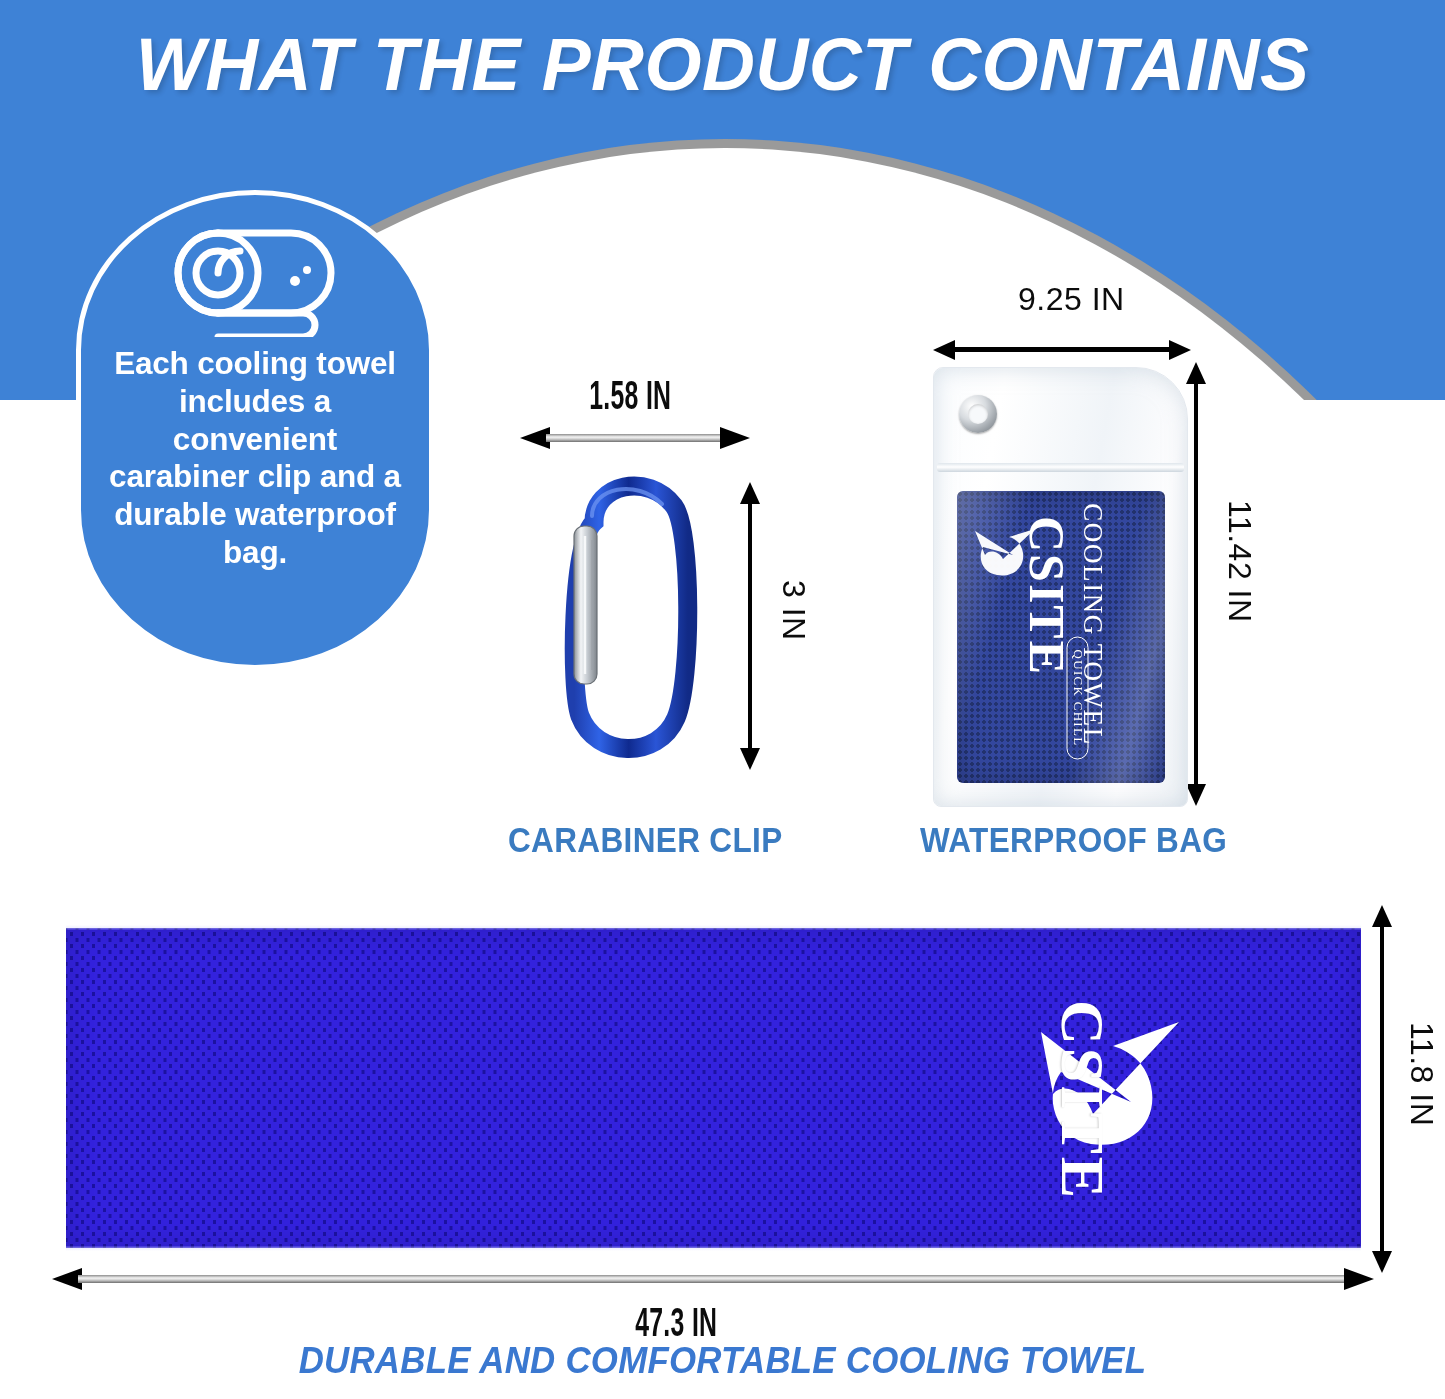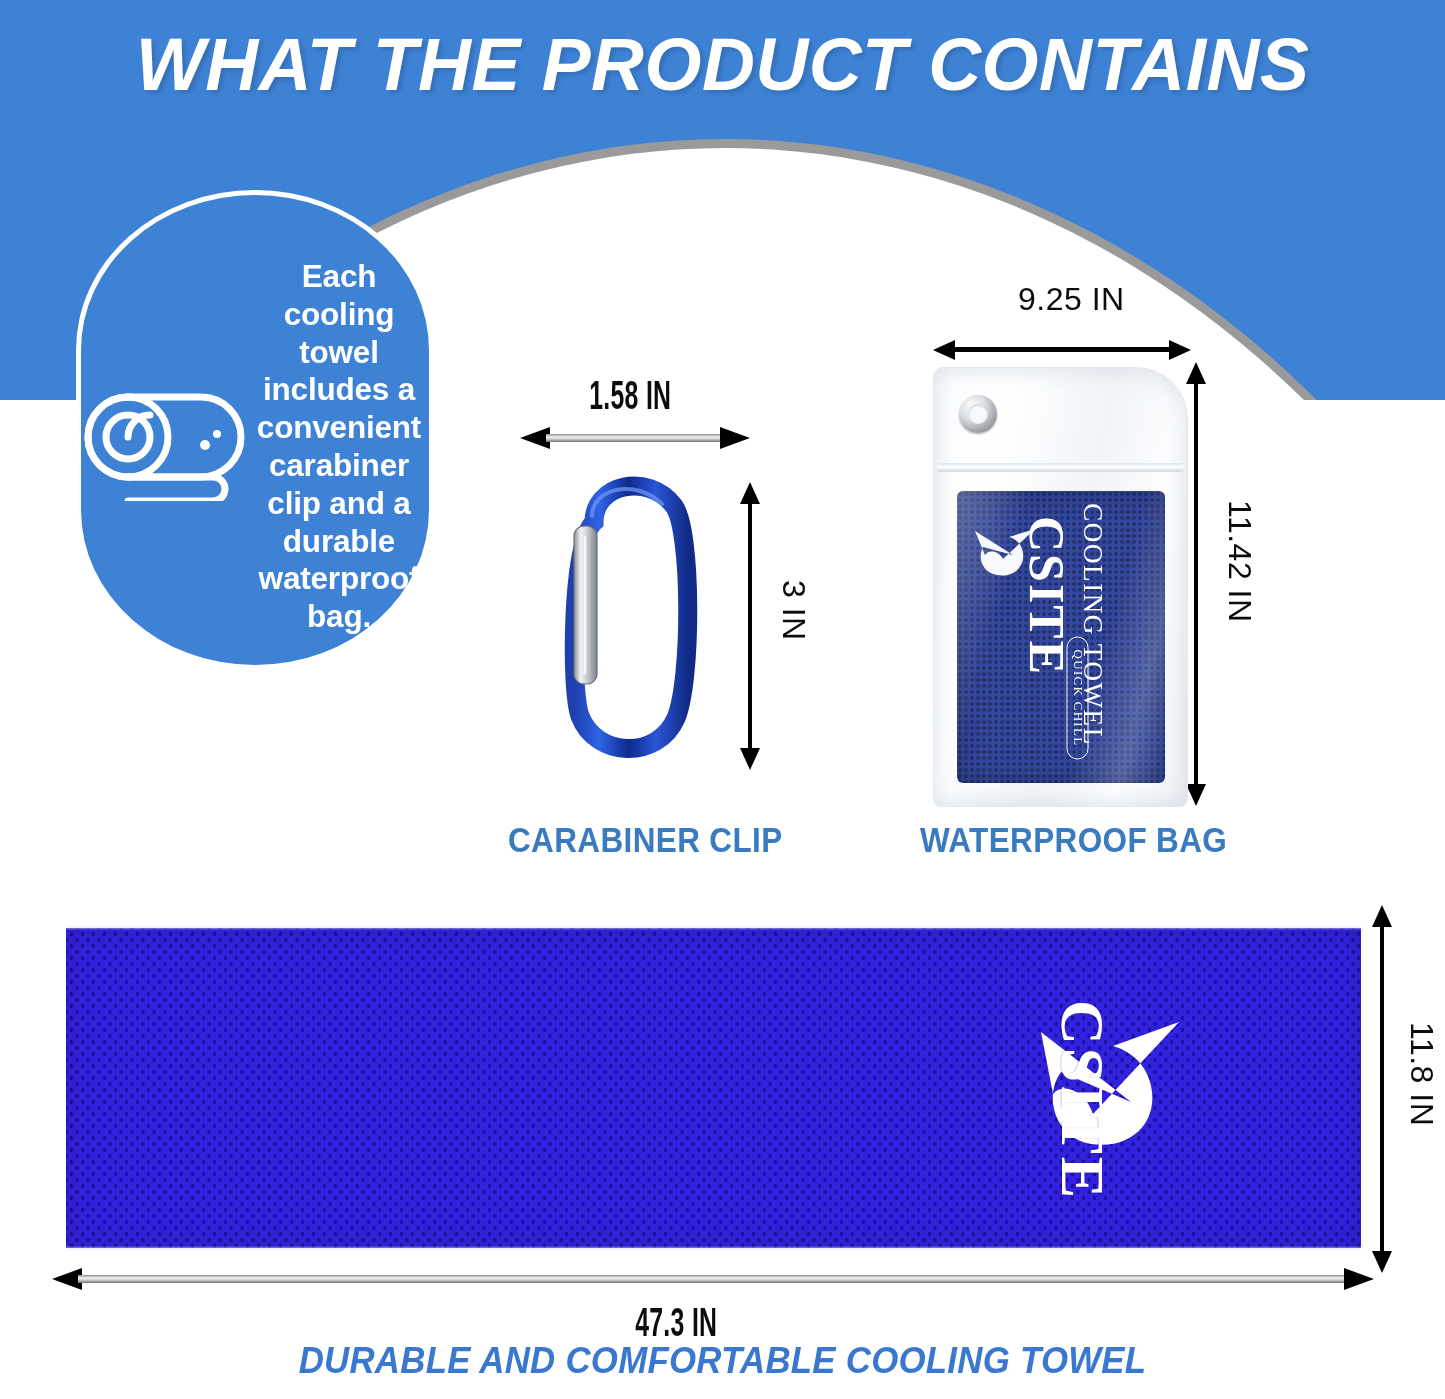--- a/index.html
+++ b/index.html
@@ -45,21 +45,21 @@
 
   
   .info-pill{
     position:absolute;
     left:76px;top:190px;
     width:358px;height:480px;
     background:#3e82d6;
     border:5px solid #ffffff;
     border-radius:179px/160px;
     box-sizing:border-box;
-    display:flex;align-items:center;
+    display:flex;flex-direction:column;align-items:center;
     padding-top:26px;
     z-index:6;
   }
   .towel-icon{width:168px;height:116px;flex:none;}
   .info-text{
     margin-top:8px;
     color:#ffffff;
     font-size:31.5px;
     line-height:1.2;
     font-weight:700;

